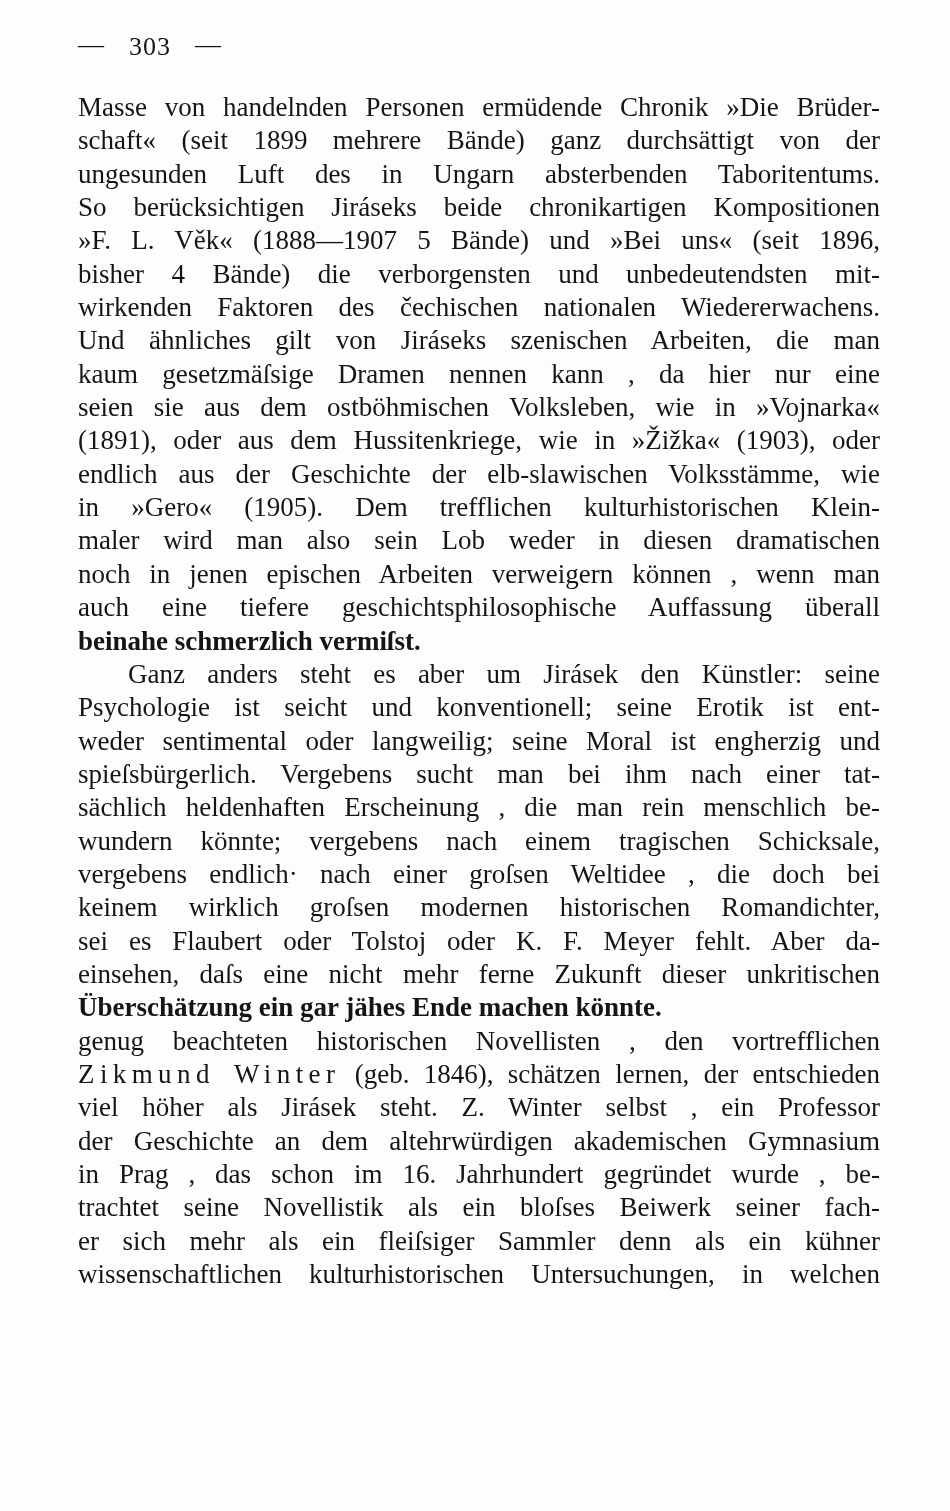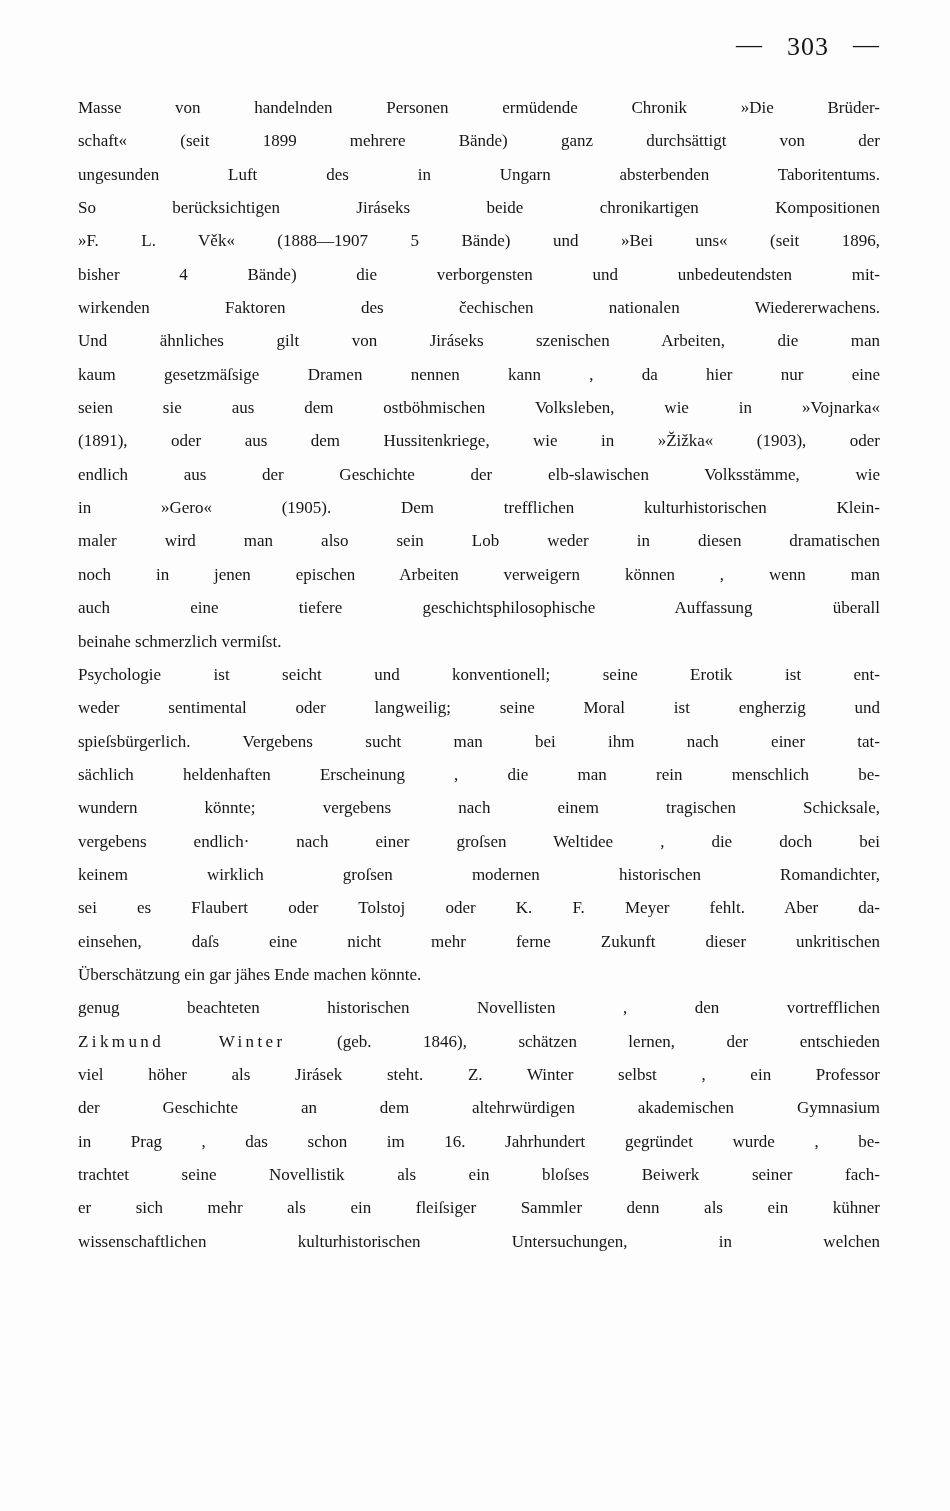--- a/index.html
+++ b/index.html
@@ -17,47 +17,48 @@
     overflow: hidden;
   }
   .page {
     width: 950px;
     height: 1511px;
     padding: 30px 70px 0 78px;
     background: var(--paper);
     position: relative;
   }
   .header {
-    text-align: right;
+    text-align: left;
     font-size: 26px;
     line-height: 34px;
     margin-bottom: 27px;
     letter-spacing: 1px;
   }
   .header .pagenum {
     display: inline-block;
     margin: 0 24px;
   }
   .header .dash {
     display: inline-block;
     transform: translateY(-2px);
   }
   .text-block {
     width: 802px;
-    font-size: 17px;
+    font-size: 27px;
     line-height: 33.35px;
   }
   .paragraph { margin: 0; }
   .line {
     text-align: justify;
     text-align-last: justify;
     min-height: 33.35px;
   }
   .line.last {
     text-align-last: left;
+    font-weight: bold;
   }
   .line.indent {
     text-indent: 50px;
   }
   .letterspaced {
     letter-spacing: 0.2em;
     margin-top: 13px;
   }
 </style>
 </head>
@@ -81,20 +82,21 @@
         <div class="line"><span>seien sie aus dem ostböhmischen Volksleben, wie in »Vojnarka«</span></div>
         <div class="line"><span>(1891), oder aus dem Hussitenkriege, wie in »Žižka« (1903), oder</span></div>
         <div class="line"><span>endlich aus der Geschichte der elb-slawischen Volksstämme, wie</span></div>
         <div class="line"><span>in »Gero« (1905).  Dem trefflichen kulturhistorischen Klein-</span></div>
         <div class="line"><span>maler wird man also sein Lob weder in diesen dramatischen</span></div>
         <div class="line"><span>noch in jenen epischen Arbeiten verweigern können , wenn man</span></div>
         <div class="line"><span>auch eine tiefere geschichtsphilosophische Auffassung überall</span></div>
         <div class="line last"><span>beinahe schmerzlich vermiſst.</span></div>
       </div>
       <div class="paragraph">
+        <div class="line indent"><span>Ganz anders steht es aber um Jirásek den Künstler: seine</span></div>
         <div class="line"><span>Psychologie ist seicht und konventionell; seine Erotik ist ent-</span></div>
         <div class="line"><span>weder sentimental oder langweilig; seine Moral ist engherzig und</span></div>
         <div class="line"><span>spieſsbürgerlich.  Vergebens sucht man bei ihm nach einer tat-</span></div>
         <div class="line"><span>sächlich heldenhaften Erscheinung , die man rein menschlich be-</span></div>
         <div class="line"><span>wundern könnte; vergebens nach einem tragischen Schicksale,</span></div>
         <div class="line"><span>vergebens endlich· nach einer groſsen Weltidee , die doch bei</span></div>
         <div class="line"><span>keinem wirklich groſsen modernen historischen Romandichter,</span></div>
         <div class="line"><span>sei es Flaubert oder Tolstoj oder K. F. Meyer fehlt.  Aber da-</span></div>
         <div class="line"><span>einsehen, daſs eine nicht mehr ferne Zukunft dieser unkritischen</span></div>
         <div class="line last"><span>Überschätzung ein gar jähes Ende machen könnte.</span></div>

